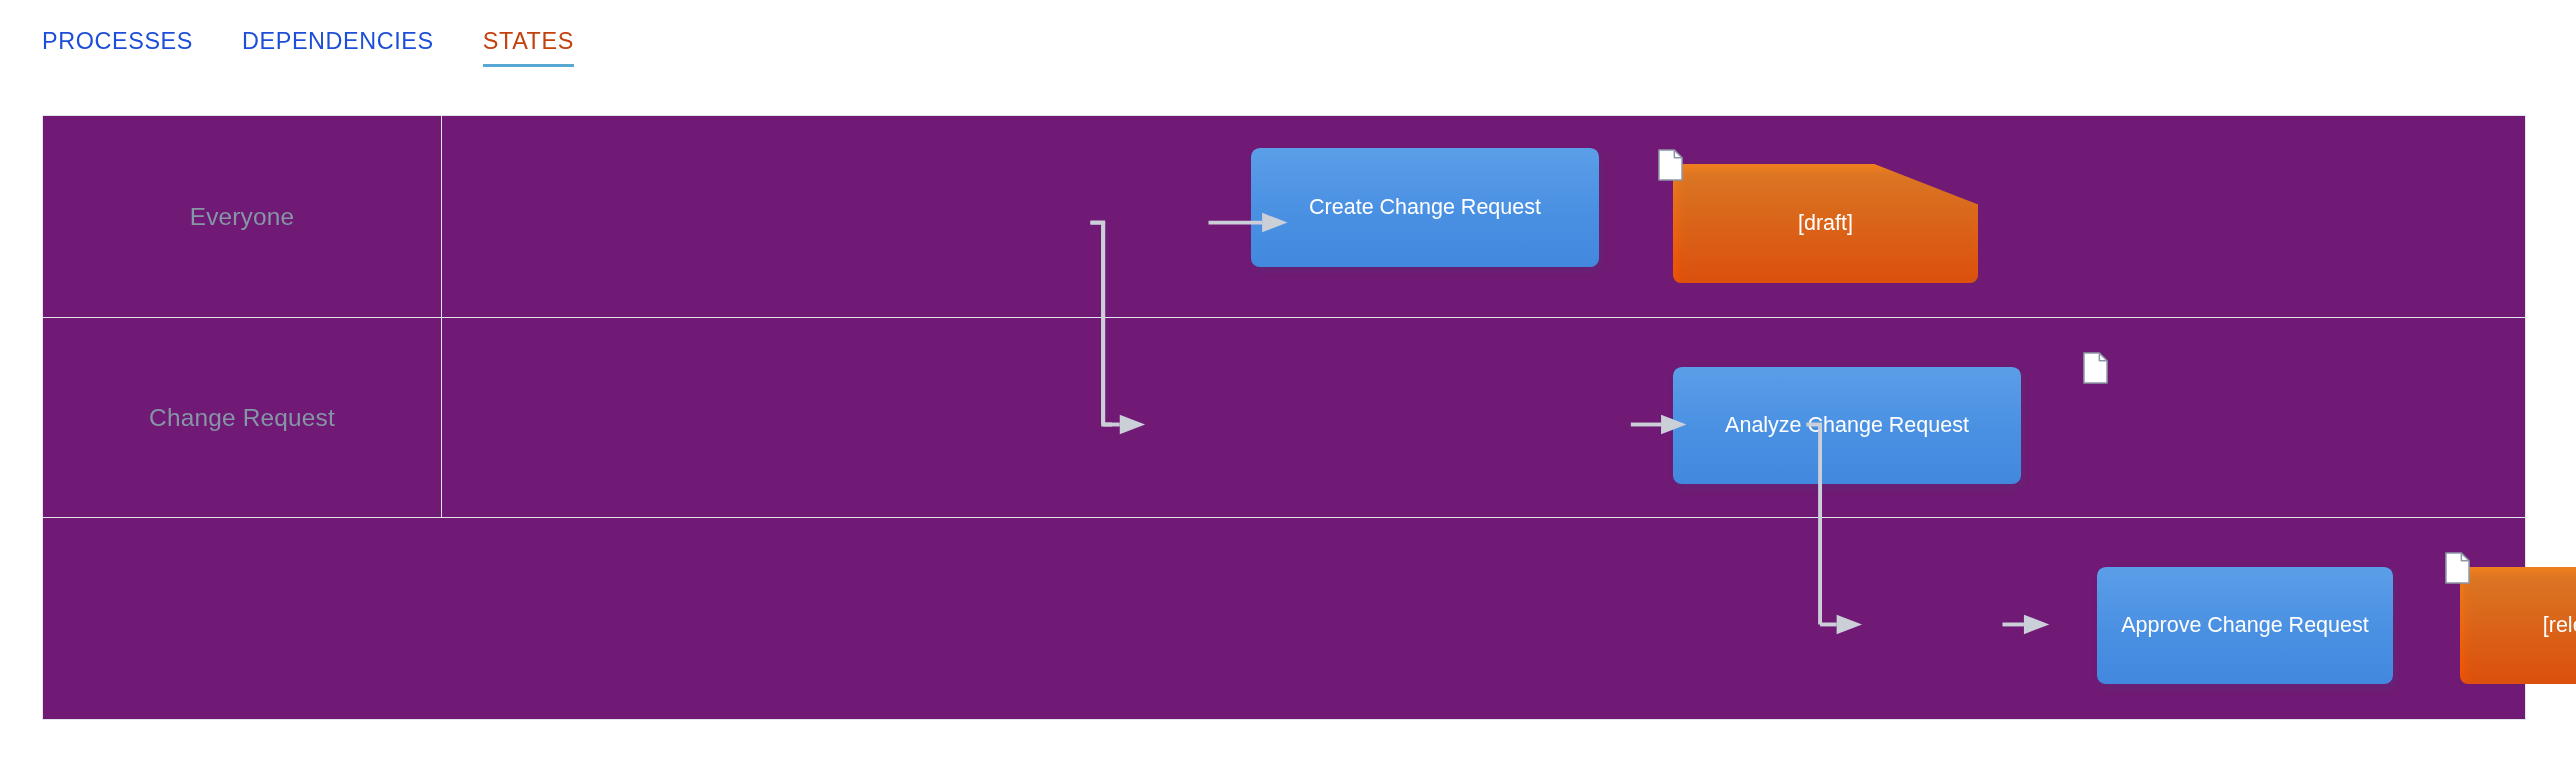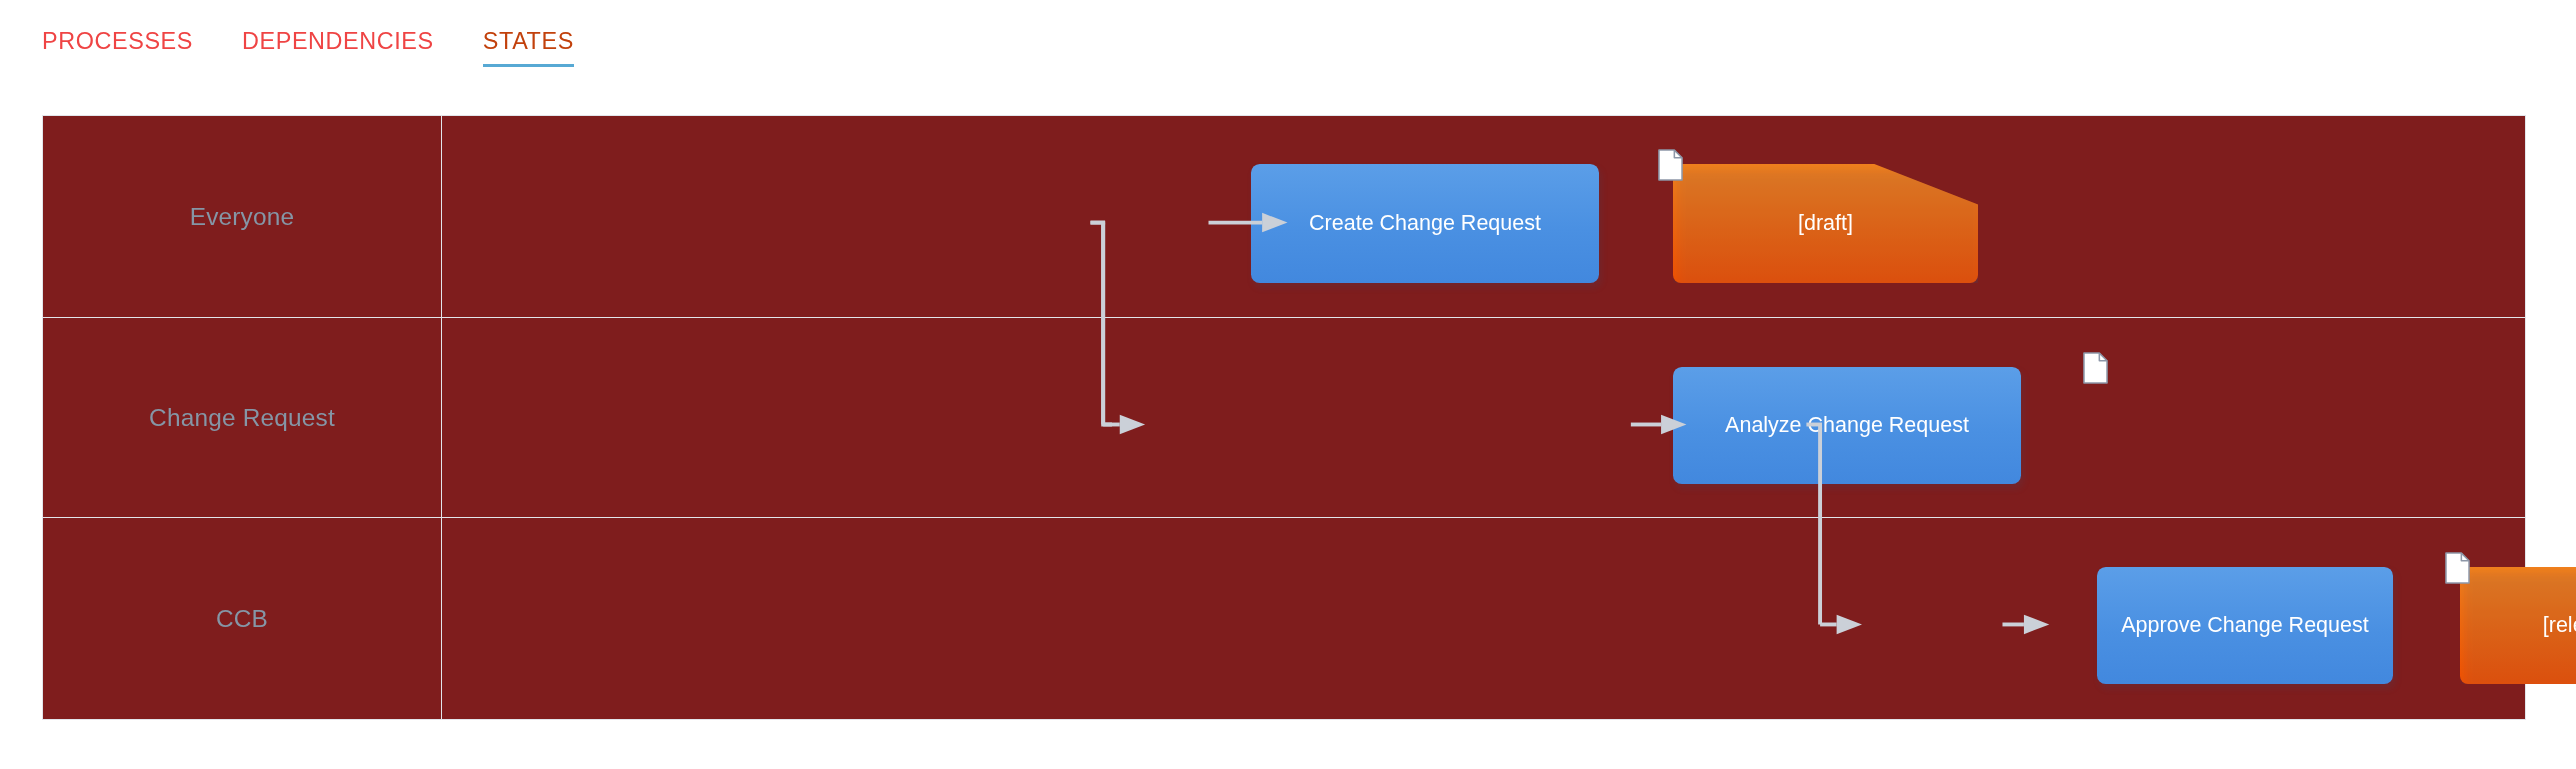--- a/index.html
+++ b/index.html
@@ -22,21 +22,21 @@
     top: 29px;
     height: 39px;
     display: flex;
     align-items: flex-start;
     gap: 0px;
   }
   .tab {
     font-size: 23.4px;
     letter-spacing: 0.6px;
     font-weight: 400;
-    color: #ef4444;
+    color: #1d4ed8;
     padding: 0 0 9.8px 0;
     margin-right: 49px;
     line-height: 25px;
     border-bottom: 3.9px solid transparent;
     cursor: pointer;
     white-space: nowrap;
   }
   .tab.active {
     color: #c2410c;
     border-bottom-color: #57a9d4;
@@ -44,21 +44,21 @@
 
   
   #lane-container {
     position: absolute;
     left: 42px;
     top: 115px;
     width: 2484px;
     height: 605px;
     box-sizing: border-box;
     border: 1px solid #e2e5ea;
-    background: #7f1d1d;
+    background: #701a75;
   }
   .lane {
     position: absolute;
     left: 0;
     width: 100%;
     box-sizing: border-box;
     border-bottom: 1px solid #e2e5ea;
   }
   .lane.last { border-bottom: none; }
   .lane-label-col {
@@ -170,21 +170,21 @@
 </div>
 
 <div id="lane-container">
 
   <div class="lane" style="top:0px;height:202px;">
     <div class="lane-label-col">
       <span class="lane-label">Everyone</span>
     </div>
     <div class="lane-body">
 
-      <div class="node task" style="left:809px;top:48px;width:348px;height:119px;">
+      <div class="node task" style="left:809px;top:32px;width:348px;height:119px;">
         <span class="node-label">Create Change Request</span>
       </div>
 
       <div class="node state" style="left:1231px;top:48px;width:305px;height:119px;">
         <span class="state-shadow"></span>
         <span class="node-label">[draft]</span>
       </div>
       <span class="doc-icon" style="left:1216px;top:33px;">
         <svg width="25" height="32" viewBox="0 0 26 33">
           <path d="M1 1 H17 L25 9 V32 H1 Z" fill="#ffffff" stroke="#8d97a8" stroke-width="1.6" stroke-linejoin="round"></path>
@@ -209,23 +209,20 @@
         <svg width="25" height="32" viewBox="0 0 26 33">
           <path d="M1 1 H17 L25 9 V32 H1 Z" fill="#ffffff" stroke="#8d97a8" stroke-width="1.6" stroke-linejoin="round"></path>
           <path d="M17 1 V9 H25" fill="none" stroke="#8d97a8" stroke-width="1.6" stroke-linejoin="round"></path>
         </svg>
       </span>
 
     </div>
   </div>
 
   <div class="lane last" style="top:402px;height:202px;">
-    <div class="lane-label-col">
-      <span class="lane-label">CCB</span>
-    </div>
     <div class="lane-body">
 
       <div class="node task" style="left:1655px;top:49px;width:296px;height:117px;">
         <span class="node-label">Approve Change Request</span>
       </div>
 
       <div class="node state" style="left:2018px;top:49px;width:260px;height:117px;">
         <span class="state-shadow"></span>
         <span class="node-label">[released]</span>
       </div>

